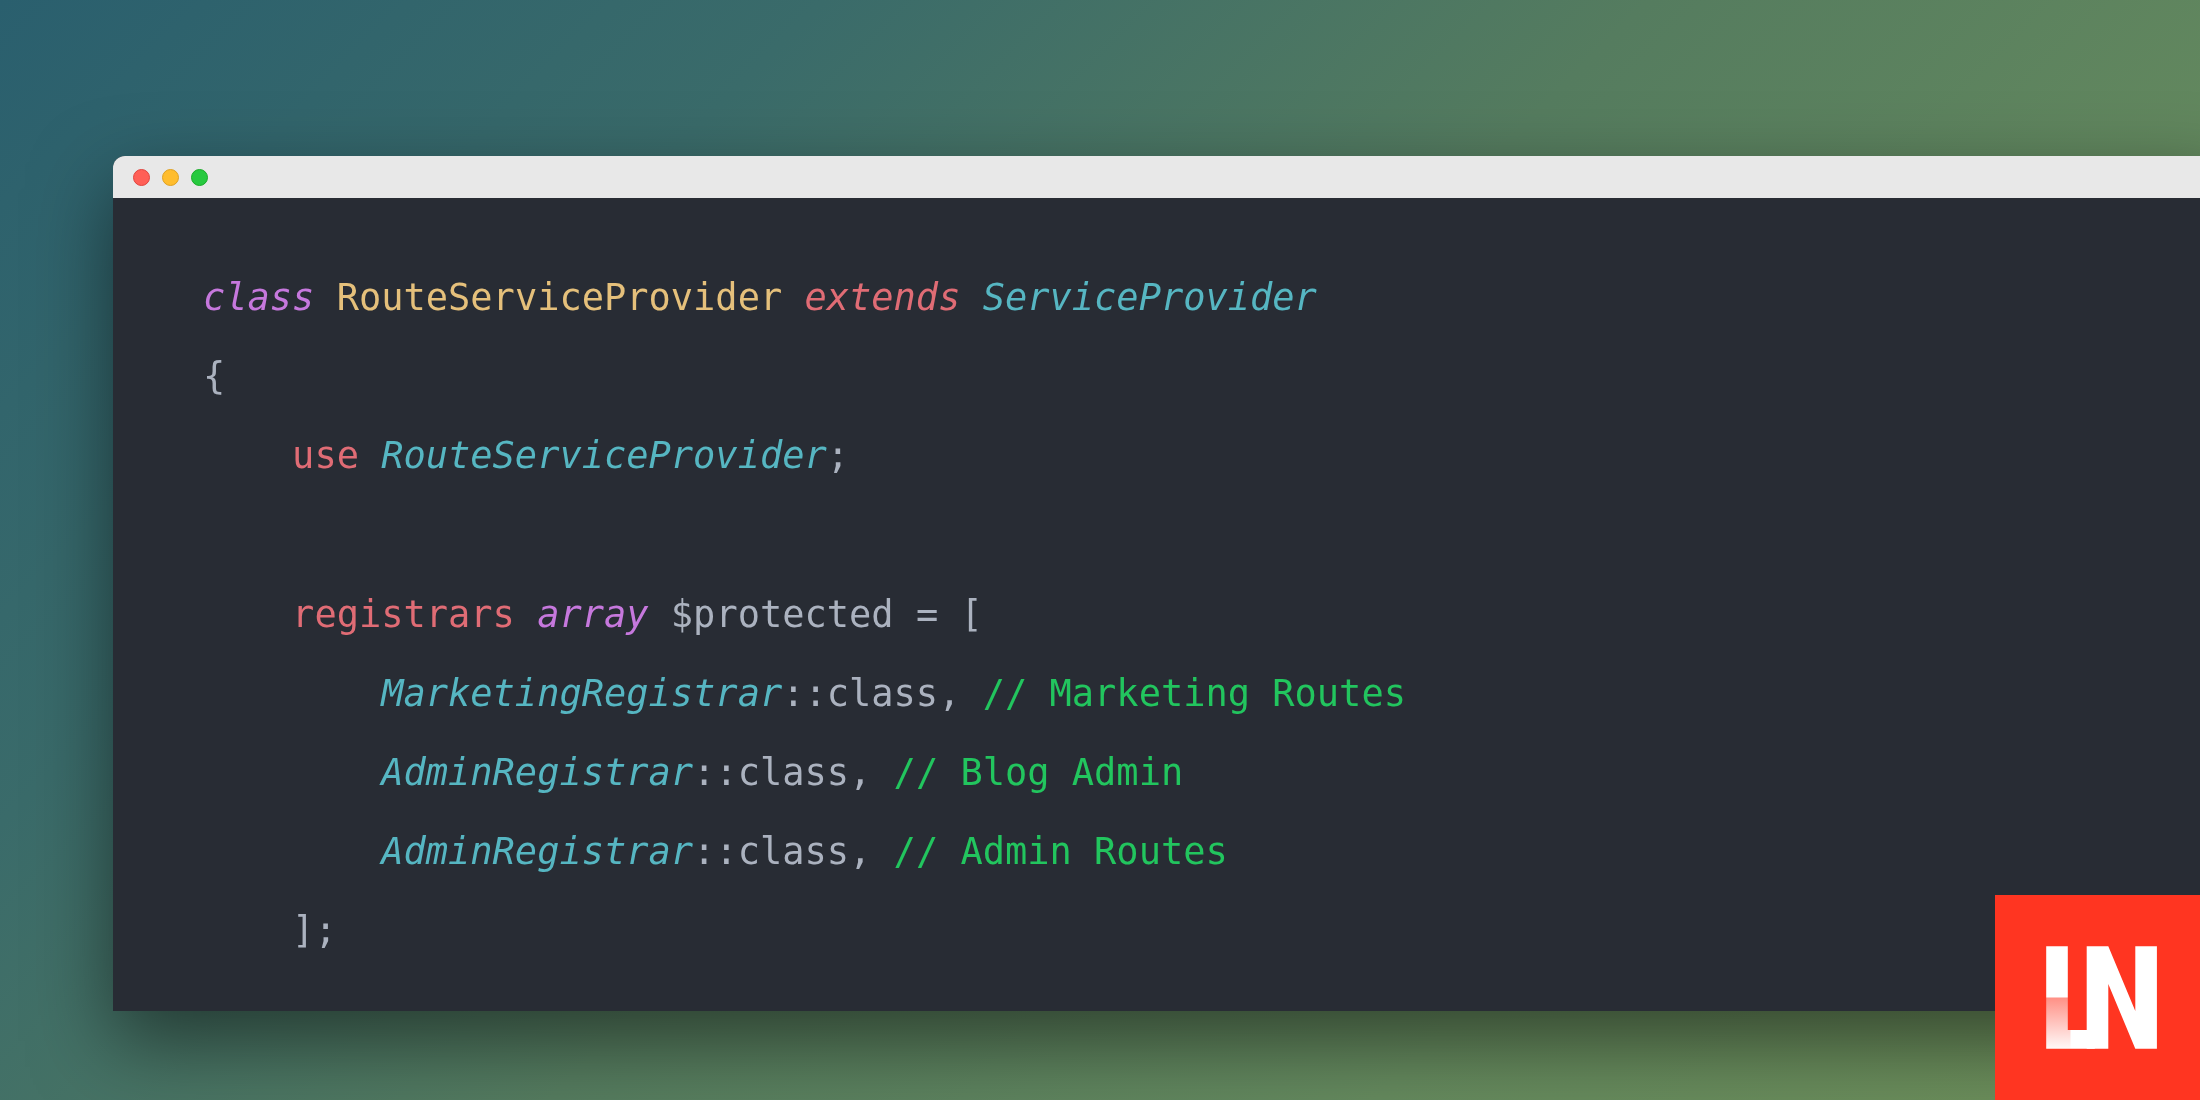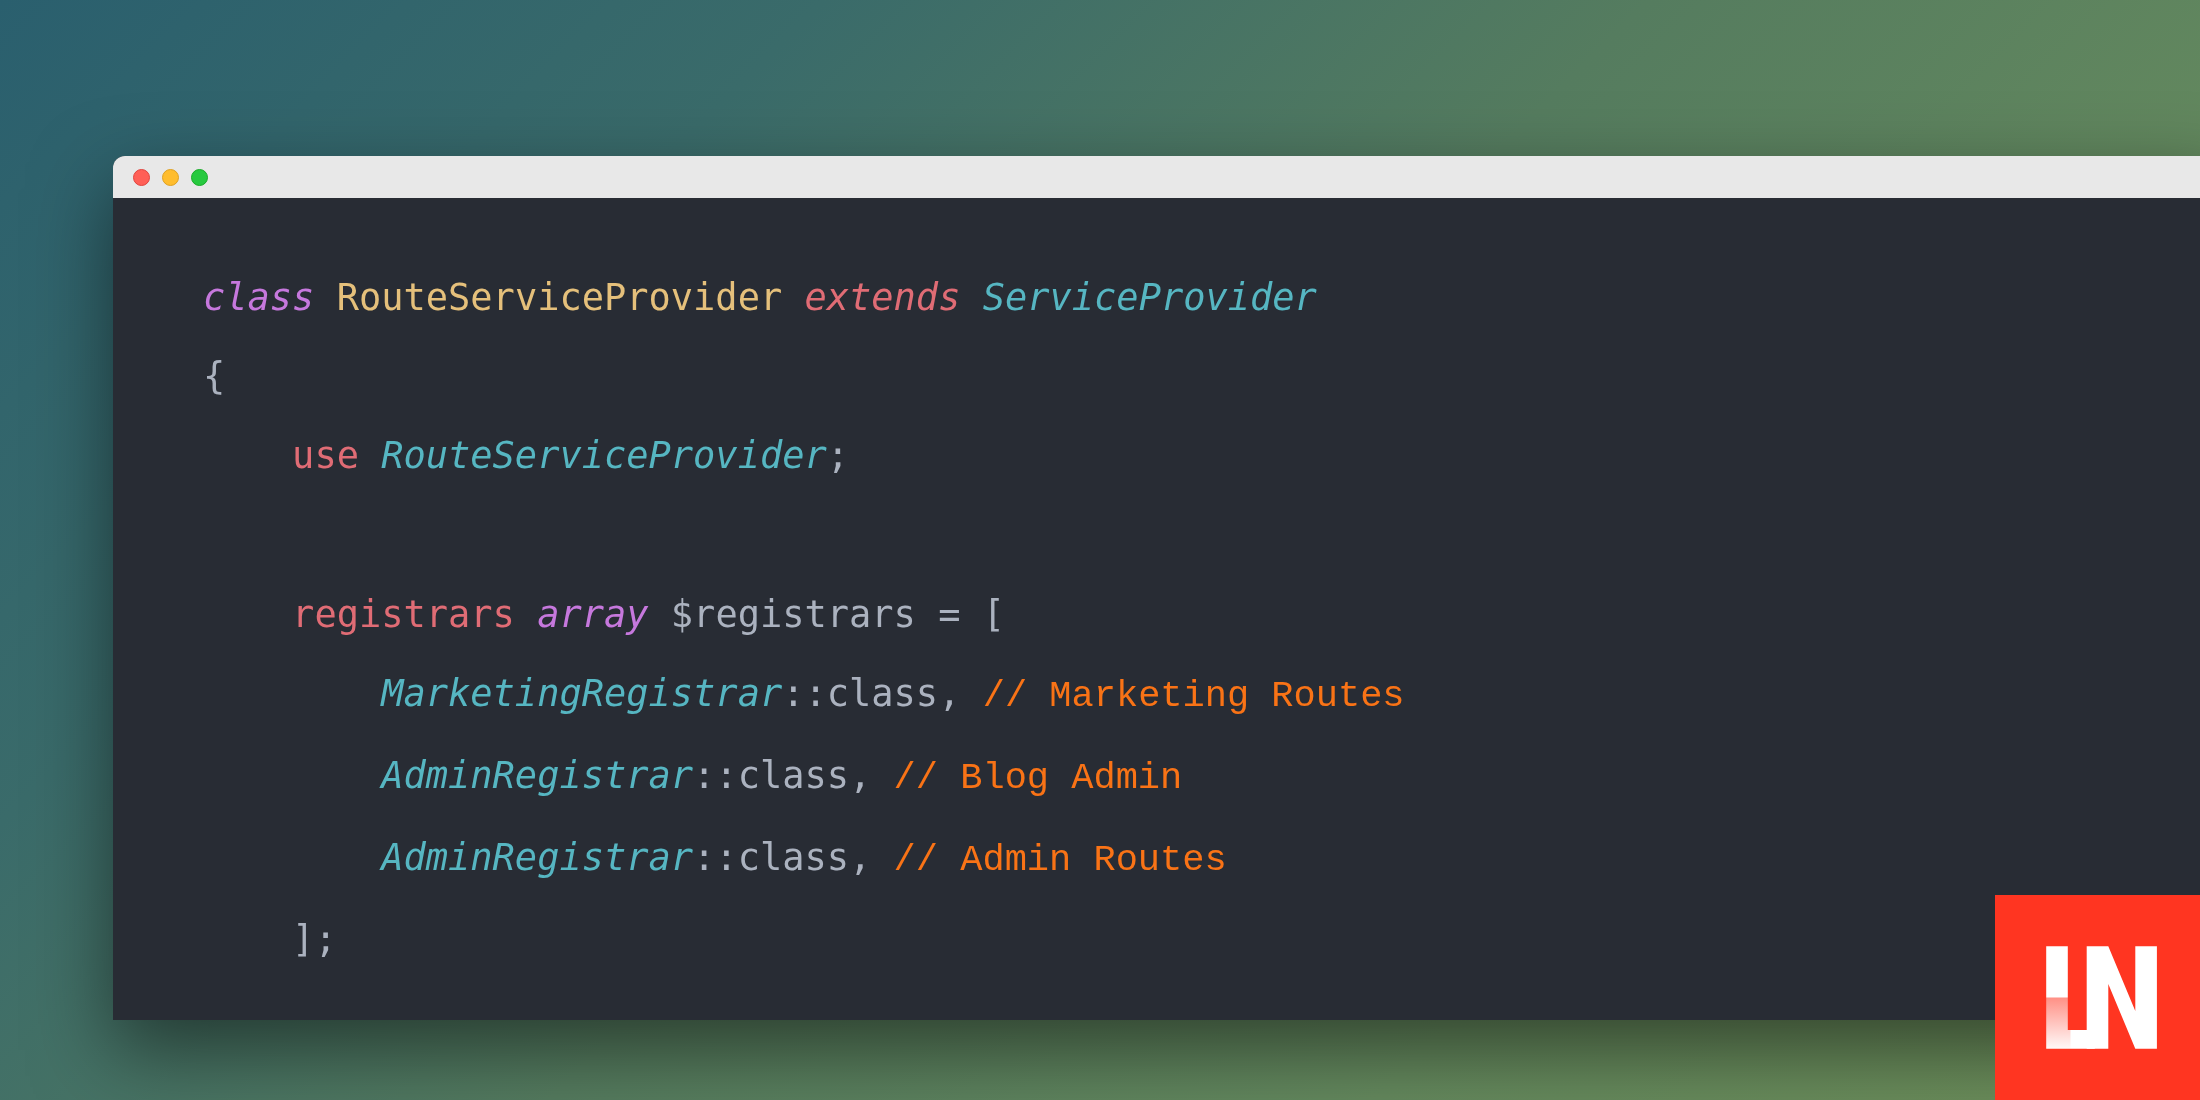--- a/index.html
+++ b/index.html
@@ -65,21 +65,21 @@
     .kw-use { color: #e06c75; }
     .kw-protected { color: #e06c75; }
     .kw-array { color: #c678dd; font-style: italic; text-align: center; }
     .type-name { color: #e5c07b; }
     .class-ref { color: #56b6c2; font-style: italic; }
     .var-name { color: #abb2bf; }
     .operator { color: #abb2bf; }
     .punct { color: #abb2bf; }
     .static-access { color: #abb2bf; }
     .prop-class { color: #abb2bf; }
-    .comment { color: #f97316; font-family: Liberation Mono, monospace; }
+    .comment { color: #22c55e; }
 
     .logo {
       position: absolute;
       bottom: 0;
       right: 0;
       width: 205px;
       height: 205px;
       background: #ff3521;
       display: flex;
       align-items: center;
@@ -99,21 +99,21 @@
     <div class="traffic-light traffic-red"></div>
     <div class="traffic-light traffic-yellow"></div>
     <div class="traffic-light traffic-green"></div>
   </div>
 
   <div class="editor">
     <div class="code-line"><span class="kw-class">class</span> <span class="type-name">RouteServiceProvider</span> <span class="kw-extends">extends</span> <span class="class-ref">ServiceProvider</span></div>
     <div class="code-line"><span class="punct">{</span></div>
     <div class="code-line">    <span class="kw-use">use</span> <span class="class-ref">RouteServiceProvider</span><span class="punct">;</span></div>
     <div class="code-line"> </div>
-    <div class="code-line">    <span class="kw-protected">registrars</span> <span class="kw-array">array</span> <span class="var-name">$registrars</span> <span class="operator">=</span> <span class="punct">[</span></div>
+    <div class="code-line">    <span class="kw-protected">registrars</span> <span class="kw-array">array</span> <span class="var-name">$protected</span> <span class="operator">=</span> <span class="punct">[</span></div>
     <div class="code-line">        <span class="class-ref">MarketingRegistrar</span><span class="static-access">::</span><span class="prop-class">class</span><span class="punct">,</span> <span class="comment">// Marketing Routes</span></div>
     <div class="code-line">        <span class="class-ref">AdminRegistrar</span><span class="static-access">::</span><span class="prop-class">class</span><span class="punct">,</span> <span class="comment">// Blog Admin</span></div>
     <div class="code-line">        <span class="class-ref">AdminRegistrar</span><span class="static-access">::</span><span class="prop-class">class</span><span class="punct">,</span> <span class="comment">// Admin Routes</span></div>
     <div class="code-line">    <span class="punct">];</span></div>
   </div>
 </div>
 
 <div class="logo">
   <svg viewBox="0 0 100 100">
     <path d="M 12 12 L 12 88 L 48 88 L 48 74 L 28 74 L 28 12 Z" fill="white"></path>

